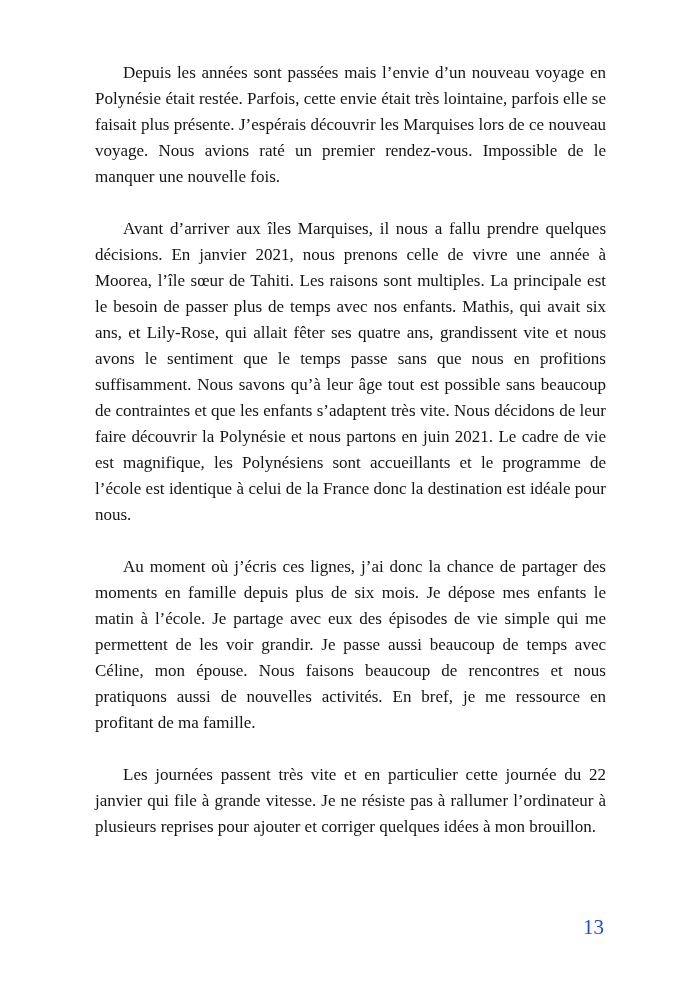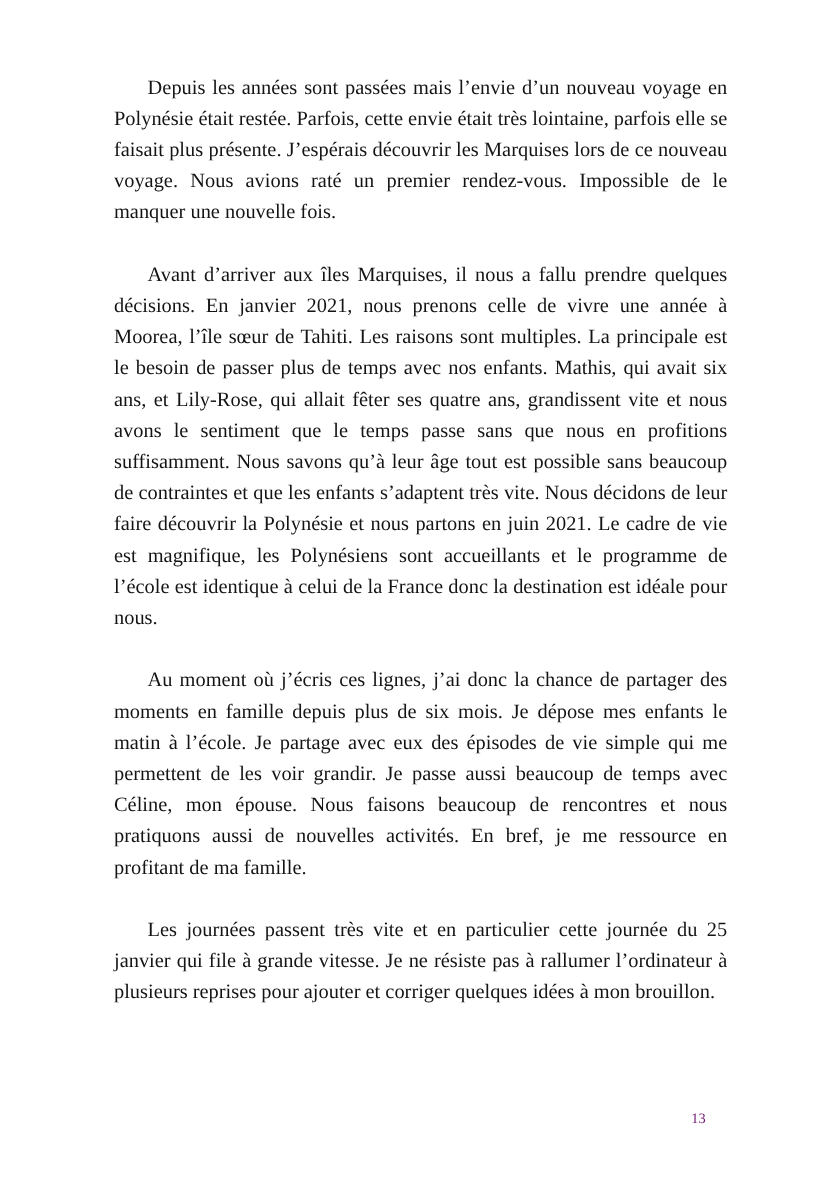--- a/index.html
+++ b/index.html
@@ -24,28 +24,28 @@
   .page p {
     margin: 0 0 26px 0;
     font-size: 17px;
     line-height: 26px;
     text-align: justify;
     text-indent: 28px;
     color: #141414;
   }
   .page-number {
     position: absolute;
-    right: 112px;
+    right: 96px;
     bottom: 52px;
-    font-size: 12px;
-    color: #701a75;
+    font-size: 21px;
+    color: #1d4ed8;
   }
 </style>
 </head>
 <body>
 
 <div class="page">
   <p>Depuis les années sont passées mais l’envie d’un nouveau voyage en Polynésie était restée. Parfois, cette envie était très lointaine, parfois elle se faisait plus présente. J’espérais découvrir les Marquises lors de ce nouveau voyage. Nous avions raté un premier rendez-vous. Impossible de le manquer une nouvelle fois.</p>
   <p>Avant d’arriver aux îles Marquises, il nous a fallu prendre quelques décisions. En janvier 2021, nous prenons celle de vivre une année à Moorea, l’île sœur de Tahiti. Les raisons sont multiples. La principale est le besoin de passer plus de temps avec nos enfants. Mathis, qui avait six ans, et Lily-Rose, qui allait fêter ses quatre ans, grandissent vite et nous avons le sentiment que le temps passe sans que nous en profitions suffisamment. Nous savons qu’à leur âge tout est possible sans beaucoup de contraintes et que les enfants s’adaptent très vite. Nous décidons de leur faire découvrir la Polynésie et nous partons en juin 2021. Le cadre de vie est magnifique, les Polynésiens sont accueillants et le programme de l’école est identique à celui de la France donc la destination est idéale pour nous.</p>
   <p>Au moment où j’écris ces lignes, j’ai donc la chance de partager des moments en famille depuis plus de six mois. Je dépose mes enfants le matin à l’école. Je partage avec eux des épisodes de vie simple qui me permettent de les voir grandir. Je passe aussi beaucoup de temps avec Céline, mon épouse. Nous faisons beaucoup de rencontres et nous pratiquons aussi de nouvelles activités. En bref, je me ressource en profitant de ma famille.</p>
-  <p>Les journées passent très vite et en particulier cette journée du 25 janvier qui file à grande vitesse. Je ne résiste pas à rallumer l’ordinateur à plusieurs reprises pour ajouter et corriger quelques idées à mon brouillon.</p>
+  <p>Les journées passent très vite et en particulier cette journée du 22 janvier qui file à grande vitesse. Je ne résiste pas à rallumer l’ordinateur à plusieurs reprises pour ajouter et corriger quelques idées à mon brouillon.</p>
   <div class="page-number">13</div>
 </div>
 
 </body></html>

